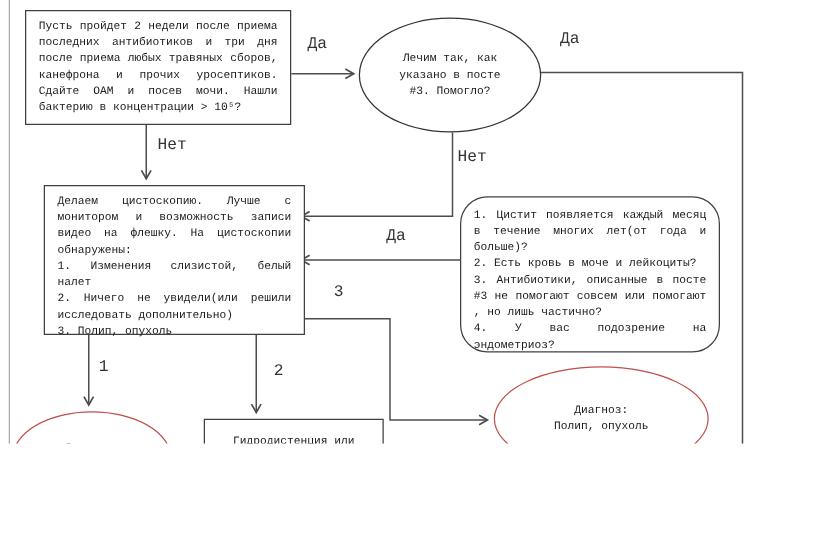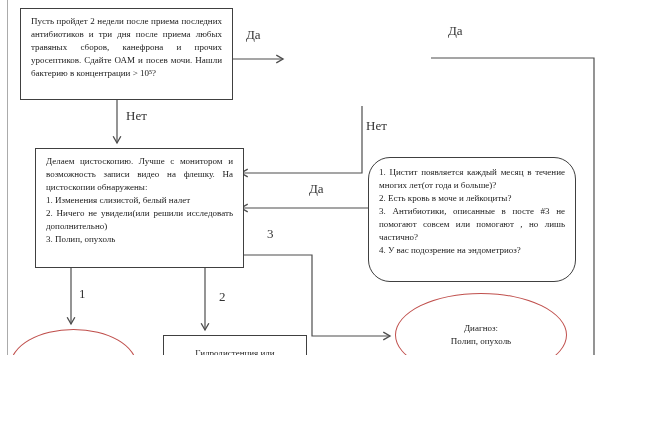--- a/index.html
+++ b/index.html
@@ -1,21 +1,21 @@
 <!DOCTYPE html>
 <html style="--node_border: #404040; --diagnosis_border: #c0504d; --connector: #4d4d4d; --text: #1a1a1a; --page_edge: #ababab; --background: #ffffff;"><head>
 <meta charset="utf-8">
 <style>
   :root{
     --node_border:#404040; --diagnosis_border:#c0504d; --connector:#4d4d4d;
     --text:#1a1a1a; --page_edge:#ababab; --background:#ffffff;
   }
   html,body{margin:0;padding:0;background:var(--background);}
   .canvas{position:relative;width:650px;height:355px;background:var(--background);overflow:hidden;
-          font-family:Liberation Serif, serif;color:var(--text);}
+          font-family:Liberation Mono, monospace;color:var(--text);}
   .page-edge{position:absolute;left:7px;top:0;width:1px;height:427px;background:var(--page_edge);}
   svg.connectors{position:absolute;left:0;top:0;width:650px;height:427px;}
   svg.connectors polyline{fill:none;stroke:var(--connector);stroke-width:1.2;}
   .node{position:absolute;box-sizing:border-box;background:#fff;font-size:9px;line-height:13px;
         white-space:pre-line;}
   .rect{border:1.5px solid var(--node_border);}
   .ellipse{border-radius:50%;display:flex;align-items:center;justify-content:center;text-align:center;}
   .black-ellipse{border:1.4px solid #333333;}
   .red-ellipse{border:1.6px solid var(--diagnosis_border);}
   .box-wait{left:20px;top:8px;width:213px;height:92px;padding:6px 10px;text-align:justify;}
@@ -57,20 +57,23 @@
     <polyline points="232,255 312,255 312,336 390,336" marker-end="url(#arr)"></polyline>
     <polyline points="71,268 71,324" marker-end="url(#arr)"></polyline>
     <polyline points="205,268 205,330" marker-end="url(#arr)"></polyline>
     <polyline points="71,403 71,427"></polyline>
     <polyline points="252,385 252,427"></polyline>
     <polyline points="483,377 483,427"></polyline>
   </svg>
 
   <div class="node rect box-wait">Пусть пройдет 2 недели после приема последних антибиотиков и три дня после приема любых травяных сборов, канефрона и прочих уросептиков. Сдайте ОАМ и посев мочи. Нашли бактерию в концентрации &gt; 10⁵?</div>
 
+  <div class="node ellipse black-ellipse ell-treat">Лечим так, как
+указано в посте
+#3. Помогло?</div>
 
   <div class="node rect box-cysto">Делаем цистоскопию. Лучше с монитором и возможность записи видео на флешку. На цистоскопии обнаружены:
 1. Изменения слизистой, белый налет
 2. Ничего не увидели(или решили исследовать дополнительно)
 3. Полип, опухоль</div>
 
   <div class="node rect box-quest">1. Цистит появляется каждый месяц в течение многих лет(от года и больше)?
 2. Есть кровь в моче и лейкоциты?
 3. Антибиотики, описанные в посте #3 не помогают совсем или помогают , но лишь частично?
 4. У вас подозрение на эндометриоз?</div>

